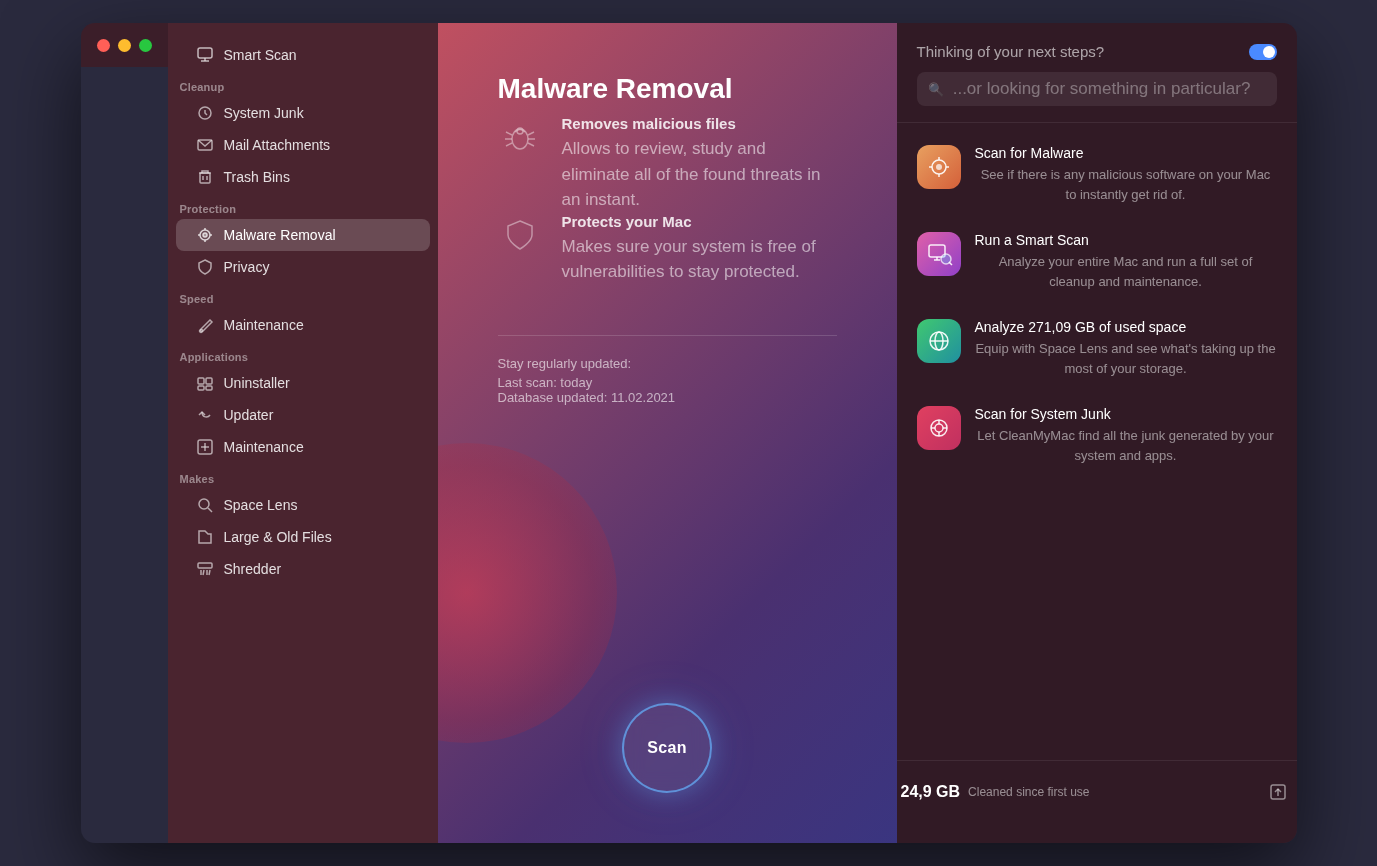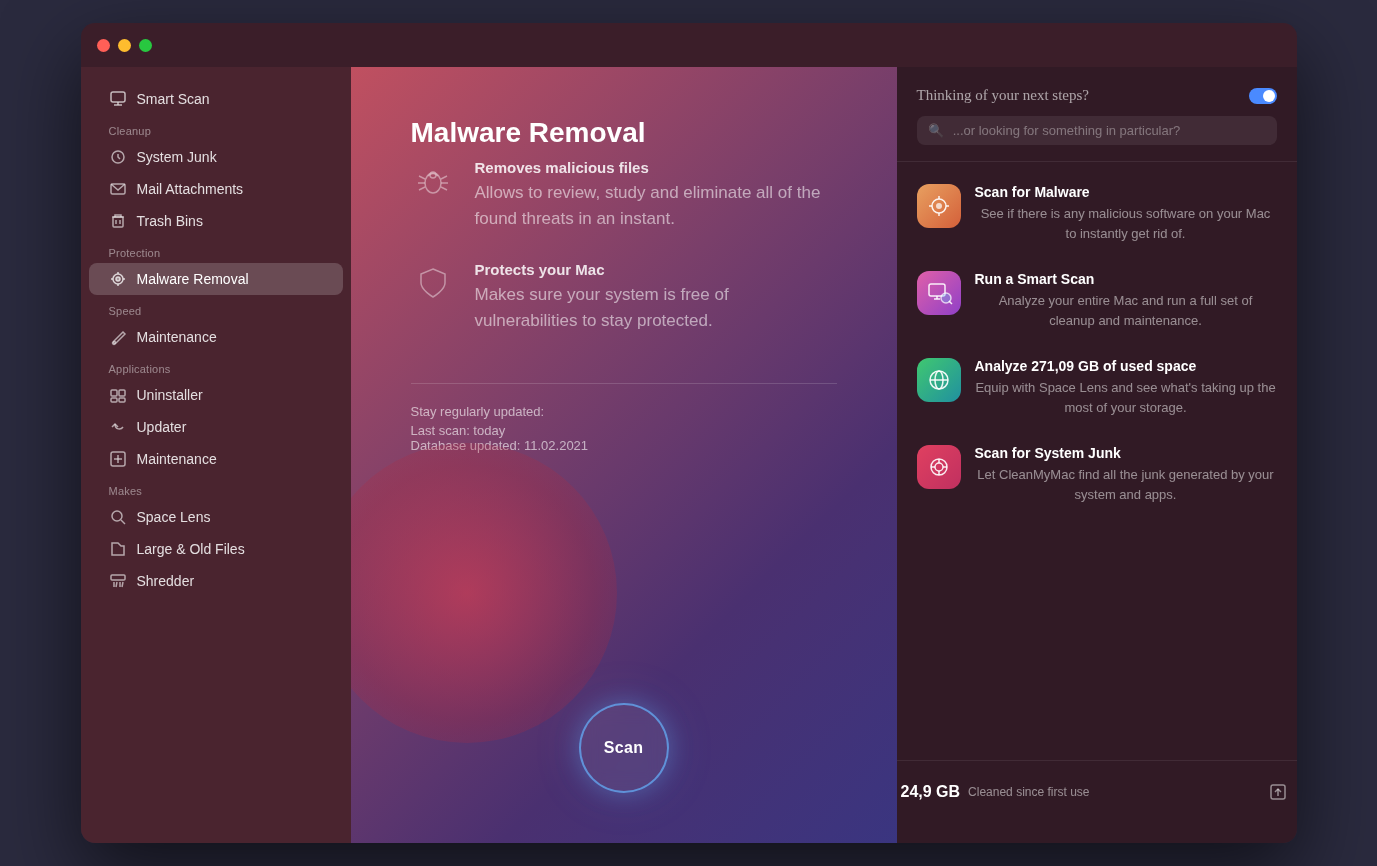--- a/index.html
+++ b/index.html
@@ -15,21 +15,21 @@
     }
 
     .window {
       width: 1216px;
       height: 820px;
       border-radius: 14px;
       overflow: hidden;
       position: relative;
       box-shadow: 0 30px 80px rgba(0,0,0,0.6);
       display: flex;
-      flex-direction: column;
+      flex-direction: row;
     }
 
     .titlebar {
       height: 44px;
       background: rgba(60, 30, 40, 0.95);
       display: flex;
       align-items: center;
       padding: 0 16px;
       flex-shrink: 0;
     }
@@ -77,22 +77,22 @@
     }
 
     .sidebar-item.active {
       background: rgba(255,255,255,0.18);
       color: #fff;
     }
 
     .sidebar-section-label {
       font-size: 11px;
       color: rgba(255,255,255,0.45);
-      padding: 10px 28px 4px;
-      font-weight: 400;
+      padding: 10px 12px 4px;
+      font-weight: 700;
       letter-spacing: 0.02em;
     }
 
     .sidebar-icon {
       width: 18px;
       height: 18px;
       display: flex;
       align-items: center;
       justify-content: center;
       flex-shrink: 0;
@@ -133,21 +133,20 @@
       font-size: 14px;
       color: rgba(255,255,255,0.7);
       max-width: 400px;
       line-height: 1.5;
       margin-bottom: 40px;
     }
 
     .feature-list {
       display: flex;
       flex-direction: column;
-      gap: 30px;
       margin-bottom: 40px;
     }
 
     .feature-item {
       display: flex;
       align-items: flex-start;
       gap: 20px;
     }
 
     .feature-icon {
@@ -243,21 +242,20 @@
       display: flex;
       align-items: center;
       justify-content: space-between;
       margin-bottom: 12px;
     }
 
     .panel-title {
       font-size: 15px;
       font-weight: 500;
       color: rgba(255,255,255,0.6);
-      font-family: Liberation Serif, serif;
     }
 
     .panel-dot {
       width: 28px;
       height: 16px;
       background: #4a8aff;
       border-radius: 10px;
       display: flex;
       align-items: center;
       justify-content: right;
@@ -279,21 +277,21 @@
       border-radius: 8px;
       padding: 7px 12px;
     }
 
     .search-bar-icon {
       color: rgba(255,255,255,0.4);
       font-size: 13px;
     }
 
     .search-bar-text {
-      font-size: 13px;
+      font-size: 17px;
       color: rgba(255,255,255,0.35);
     }
 
     .panel-items {
       flex: 1;
       overflow-y: auto;
       padding: 8px 0;
     }
 
     .panel-item {
@@ -312,21 +310,21 @@
       flex-shrink: 0;
       display: flex;
       align-items: center;
       justify-content: center;
       font-size: 22px;
       overflow: hidden;
     }
 
     .panel-item-content h3 {
       font-size: 14px;
-      font-weight: 700;
+      font-weight: 400;
       color: #fff;
       margin-bottom: 4px;
     }
 
     .panel-item-content p {
       font-size: 13px;
       color: rgba(255,255,255,0.5);
       line-height: 1.5;
       text-align: center;
     }
@@ -447,20 +445,28 @@
           <svg width="18" height="18" viewBox="0 0 18 18" fill="none" stroke="rgba(255,255,255,0.9)" stroke-width="1.5">
             <circle cx="9" cy="9" r="5"></circle>
             <line x1="9" y1="4" x2="9" y2="2"></line>
             <line x1="9" y1="16" x2="9" y2="14"></line>
             <line x1="4" y1="9" x2="2" y2="9"></line>
             <line x1="16" y1="9" x2="14" y2="9"></line>
             <circle cx="9" cy="9" r="2" fill="rgba(255,255,255,0.5)"></circle>
           </svg>
         </div>
         <span>Malware Removal</span>
+      </div>
+      <div class="sidebar-item">
+        <div class="sidebar-icon">
+          <svg width="18" height="18" viewBox="0 0 18 18" fill="none" stroke="rgba(255,255,255,0.7)" stroke-width="1.5">
+            <path d="M9 2 L15 5 L15 9 C15 13 9 16 9 16 C9 16 3 13 3 9 L3 5 Z"></path>
+          </svg>
+        </div>
+        <span>Privacy</span>
       </div>
 
       <div class="sidebar-section-label">Speed</div>
       <div class="sidebar-item">
         <div class="sidebar-icon">
           <svg width="18" height="18" viewBox="0 0 18 18" fill="none" stroke="rgba(255,255,255,0.7)" stroke-width="1.5">
             <path d="M14 4 L10 8 L8 10 L4 14 Q3 15 4 16 Q5 17 6 16 L10 12 L12 10 L16 6 Z"></path>
             <circle cx="5.5" cy="14.5" r="1"></circle>
           </svg>
         </div>

